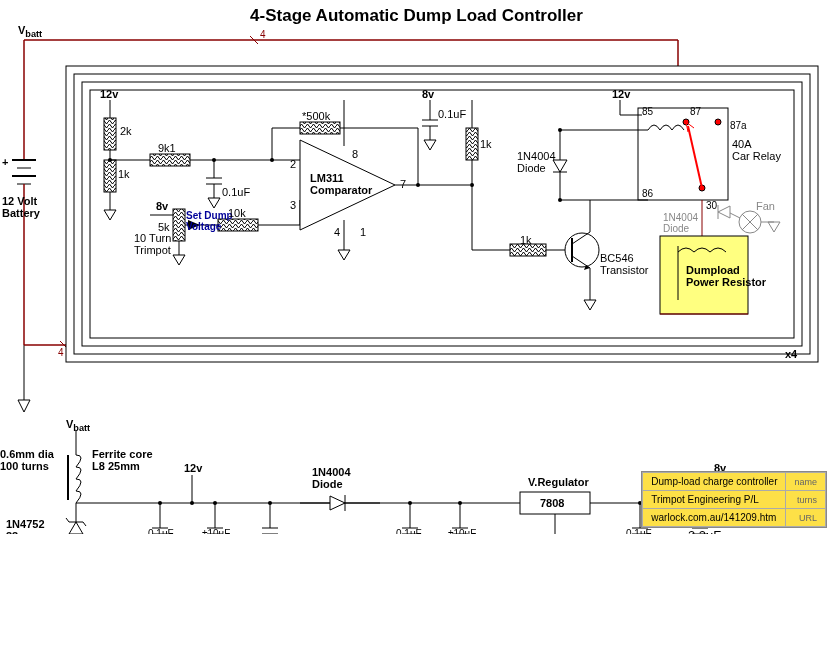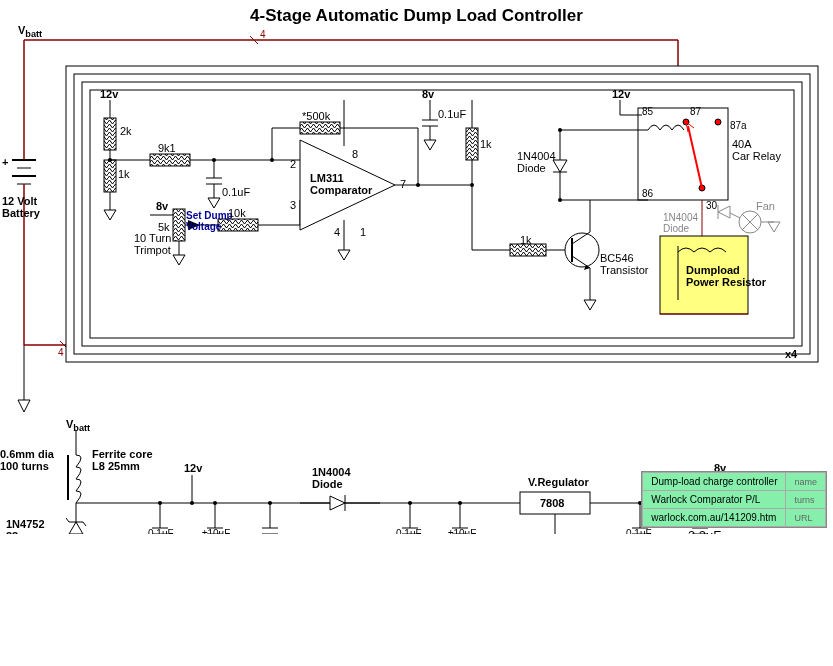--- a/index.html
+++ b/index.html
@@ -1,23 +1,23 @@
 <!DOCTYPE html>
 <html><head>
 <meta charset="utf-8">
 <style>
   body{margin:0;background:#fff;font-family:Arial,Helvetica,sans-serif;font-size:11px;color:#000;}
   .canvas{position:relative;width:833px;height:534px;}
   .title{position:absolute;top:6px;left:0;width:100%;text-align:center;font-weight:bold;font-size:17px;}
   .lbl{position:absolute;white-space:nowrap;}
   svg{position:absolute;top:0;left:0;}
-  .info-box{position:absolute;right:6px;bottom:6px;border:1px solid #888;background:#86efac;font-size:10px;}
+  .info-box{position:absolute;right:6px;bottom:6px;border:1px solid #888;background:#fde047;font-size:10px;}
   .info-box table{border-collapse:collapse;}
   .info-box td{border:1px solid #aaa;padding:3px 8px;}
-  .info-box .r{text-align:left;color:#666;font-size:9px;}
+  .info-box .r{text-align:right;color:#666;font-size:9px;}
 </style>
 </head>
 <body>
 
 <div class="canvas">
 
 <div class="title">4-Stage Automatic Dump Load Controller</div>
 
 <svg width="833" height="666">
   <defs>
@@ -330,21 +330,21 @@
 <div class="lbl" style="top:462px;left:714px;font-weight:bold">8v</div>
 
 <div class="info-box">
  <table>
   <tbody>
           <tr>
             <td>Dump-load charge controller</td>
             <td class="r">name</td>
           </tr>
   <tr>
-            <td>Warlock Comparator P/L</td>
+            <td>Trimpot Engineering P/L</td>
             <td class="r">turns</td>
           </tr>
   <tr>
             <td>warlock.com.au/141209.htm</td>
             <td class="r">URL</td>
           </tr>
  </tbody>
       </table>
 </div>
 

